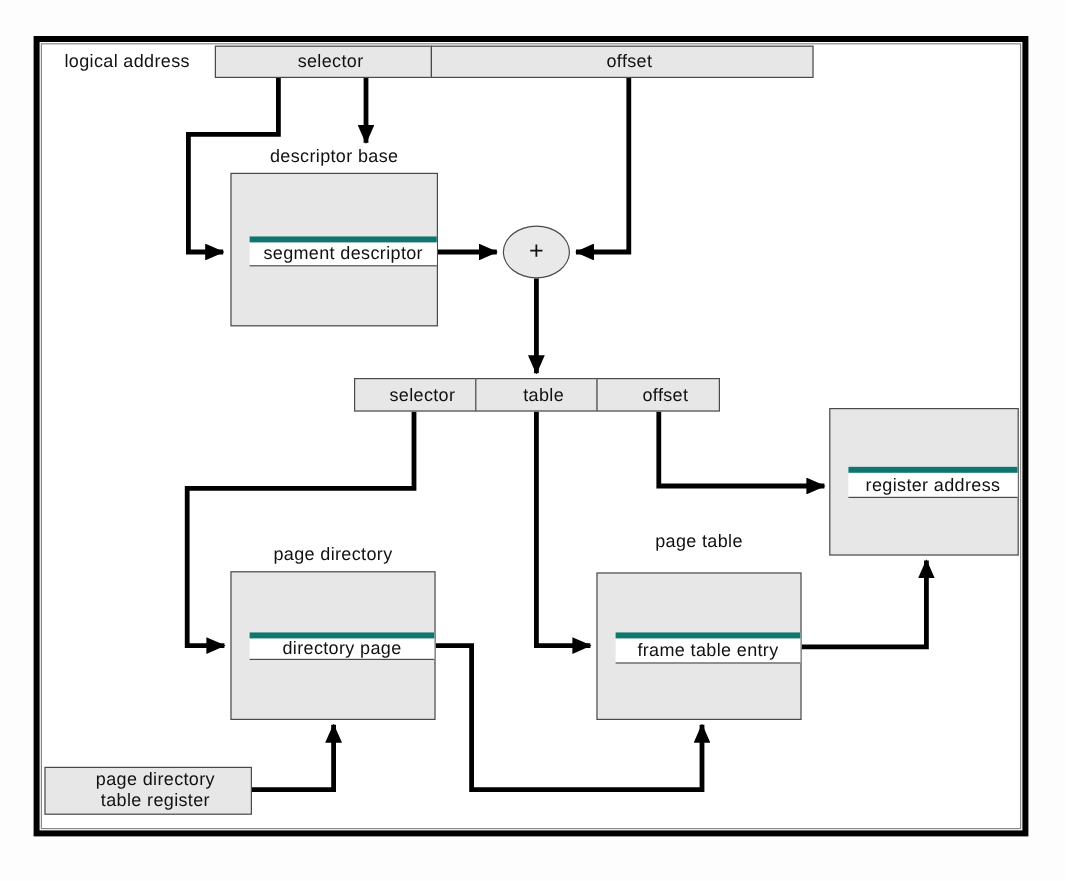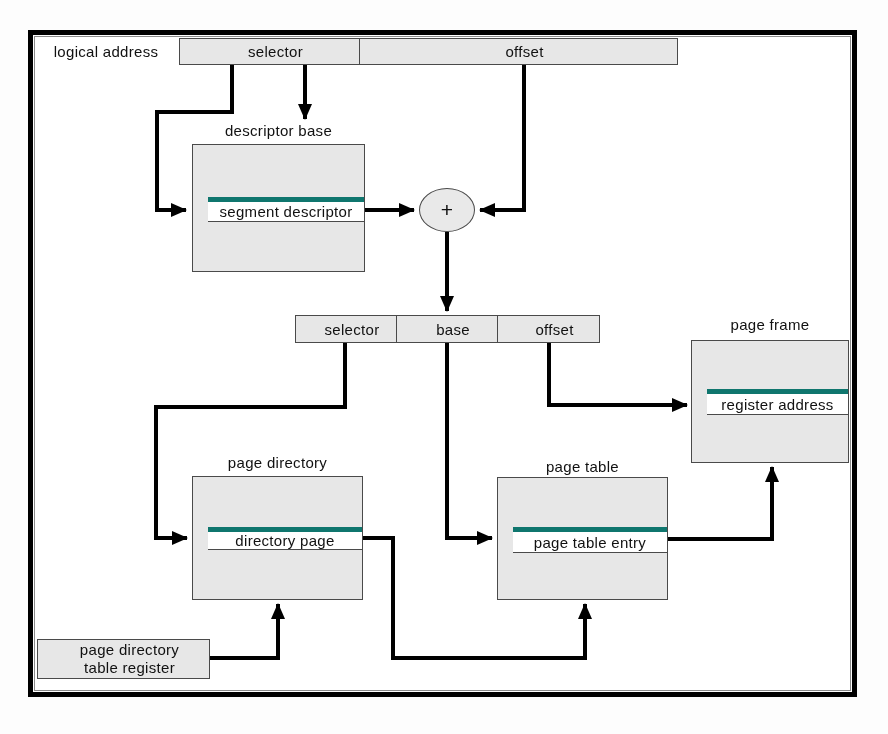--- a/index.html
+++ b/index.html
@@ -79,34 +79,33 @@
   <div class="gbox" style="left:359px;top:38px;width:319px;height:27px">offset</div>
 
   <div class="flabel" style="left:192px;top:121px;width:173px;height:18px">descriptor base</div>
   <div class="table-box" style="left:192px;top:144px;width:173px;height:128px">
     <div class="row-white" style="top:52px;height:25px">segment descriptor</div>
   </div>
 
   <div class="plus-circle">+</div>
 
   <div class="gbox" style="left:295px;top:315px;width:102px;height:28px">selector</div>
-  <div class="gbox" style="left:396px;top:315px;width:102px;height:28px">base</div>
+  <div class="gbox" style="left:396px;top:315px;width:102px;height:28px">table</div>
   <div class="gbox" style="left:497px;top:315px;width:103px;height:28px">offset</div>
 
   <div class="flabel" style="left:192px;top:453px;width:171px;height:18px">page directory</div>
   <div class="table-box" style="left:192px;top:476px;width:171px;height:124px">
     <div class="row-white" style="top:50px;height:23px">directory page</div>
   </div>
 
-  <div class="flabel" style="left:497px;top:457px;width:171px;height:18px">page table</div>
+  <div class="flabel" style="left:497px;top:442px;width:171px;height:18px">page table</div>
   <div class="table-box" style="left:497px;top:477px;width:171px;height:123px">
-    <div class="row-white" style="top:49px;height:26px">page table entry</div>
+    <div class="row-white" style="top:49px;height:26px">frame table entry</div>
   </div>
 
-  <div class="flabel" style="left:691px;top:315px;width:158px;height:18px">page frame</div>
   <div class="table-box" style="left:691px;top:340px;width:158px;height:123px">
     <div class="row-white" style="top:48px;height:26px">register address</div>
   </div>
 
   <div class="gbox" style="left:37px;top:639px;width:173px;height:40px">
     <div class="pdbr">
       <div>page directory</div>
       <div>table register</div>
     </div>
   </div>

